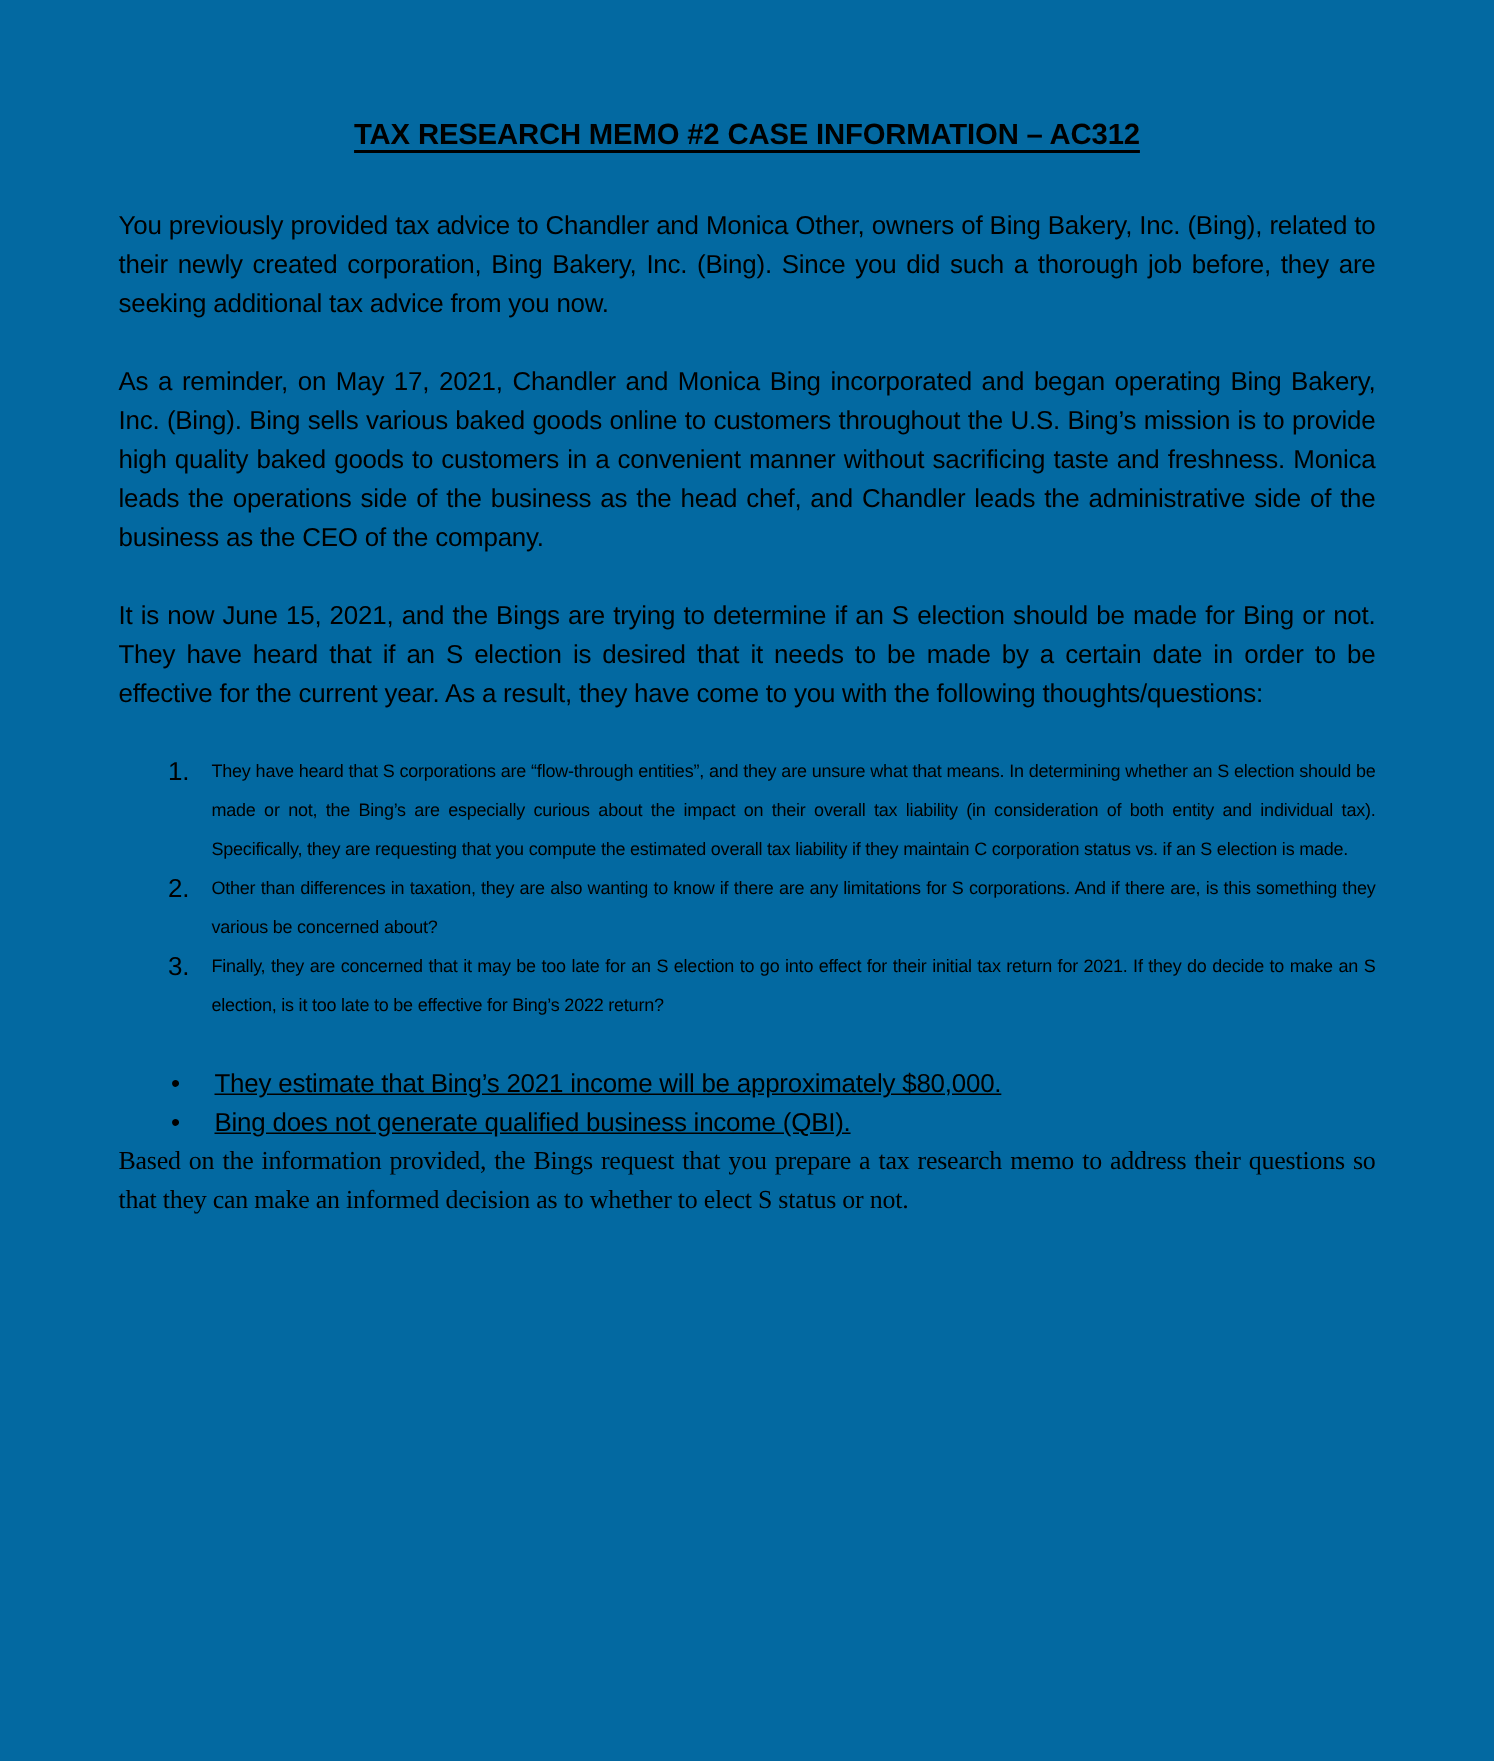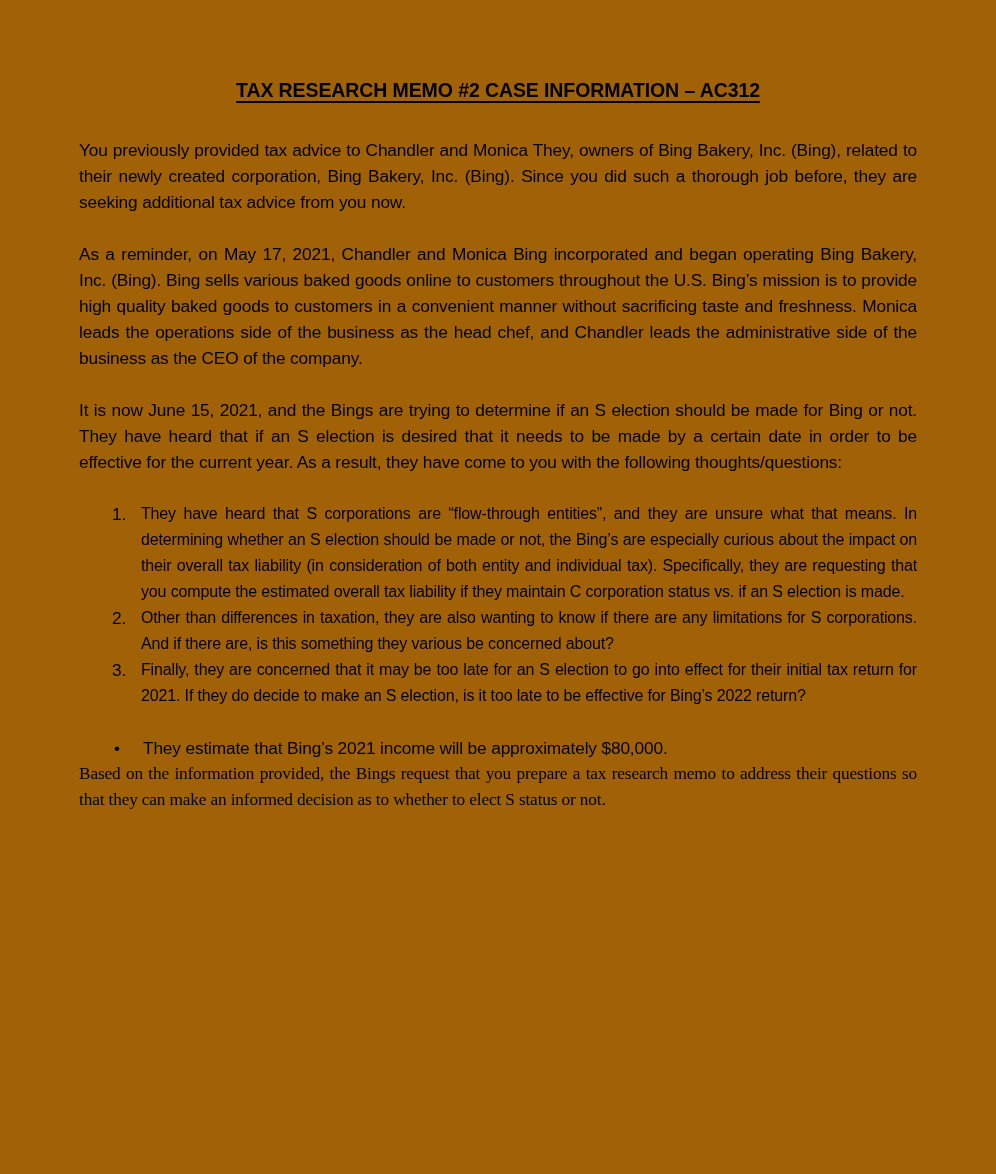--- a/index.html
+++ b/index.html
@@ -11,21 +11,21 @@
     width: 996px;
     height: 1174px;
     font-family: "Liberation Sans", sans-serif;
     color: #000000;
     -webkit-font-smoothing: antialiased;
   }
   .page {
     position: relative;
     width: 996px;
     height: 1174px;
-    background: #a16207;
+    background: #0369a1;
     box-sizing: border-box;
     padding: 0;
     overflow: hidden;
   }
   .content {
     position: absolute;
     left: 79px;
     top: 78px;
     width: 838px;
   }
@@ -56,21 +56,21 @@
   ol.q-list {
     margin: 26px 0 0 0;
     padding: 0;
     list-style: none;
     counter-reset: qitem;
   }
   ol.q-list > li {
     position: relative;
     counter-increment: qitem;
     padding-left: 62px;
-    font-size: 16px;
+    font-size: 12px;
     line-height: 26px;
     text-align: justify;
     text-justify: inter-word;
     letter-spacing: -0.15px;
     margin: 0;
   }
   ol.q-list > li::before {
     content: counter(qitem) ".";
     position: absolute;
     left: 33px;
@@ -87,20 +87,21 @@
   }
   ul.info-list > li {
     position: relative;
     padding-left: 64px;
     font-size: 17.3px;
     line-height: 26px;
     text-align: justify;
     text-justify: inter-word;
     letter-spacing: -0.15px;
     margin: 0;
+    text-decoration: underline;
   }
   ul.info-list > li::before {
     content: "\2022";
     position: absolute;
     left: 35px;
     top: 0;
     font-size: 17.3px;
     line-height: 26px;
   }
   .spacer-para {
@@ -112,35 +113,36 @@
   }
 </style>
 </head>
 <body>
 
 <div class="page">
   <div class="content">
 
     <h1 class="doc-title"><span class="title-text">TAX RESEARCH MEMO #2 CASE INFORMATION – AC312</span></h1>
 
-    <p class="para">You previously provided tax advice to Chandler and Monica They, owners of Bing Bakery, Inc. (Bing), related to their newly created corporation, Bing Bakery, Inc. (Bing).  Since you did such a thorough job before, they are seeking additional tax advice from you now.</p>
+    <p class="para">You previously provided tax advice to Chandler and Monica Other, owners of Bing Bakery, Inc. (Bing), related to their newly created corporation, Bing Bakery, Inc. (Bing).  Since you did such a thorough job before, they are seeking additional tax advice from you now.</p>
 
     <p class="para">As a reminder, on May 17, 2021, Chandler and Monica Bing incorporated and began operating Bing Bakery, Inc. (Bing).  Bing sells various baked goods online to customers throughout the U.S. Bing’s mission is to provide high quality baked goods to customers in a convenient manner without sacrificing taste and freshness.  Monica leads the operations side of the business as the head chef, and Chandler leads the administrative side of the business as the CEO of the company.</p>
 
     <p class="para tight">It is now June 15, 2021, and the Bings are trying to determine if an S election should be made for Bing or not.  They have heard that if an S election is desired that it needs to be made by a certain date in order to be effective for the current year.  As a result, they have come to you with the following thoughts/questions:</p>
 
     <ol class="q-list">
       <li>They have heard that S corporations are “flow-through entities”, and they are unsure what that means.  In determining whether an S election should be made or not, the Bing’s are especially curious about the impact on their overall tax liability (in consideration of both entity and individual tax).  Specifically, they are requesting that you compute the estimated overall tax liability if they maintain C corporation status vs. if an S election is made.</li>
       <li>Other than differences in taxation, they are also wanting to know if there are any limitations for S corporations.   And if there are, is this something they various be concerned about?</li>
       <li>Finally, they are concerned that it may be too late for an S election to go into effect for their initial tax return for 2021.  If they do decide to make an S election, is it too late to be effective for Bing’s 2022 return?</li>
     </ol>
 
     <div class="spacer-para"></div>
 
 
     <ul class="info-list">
       <li>They estimate that Bing’s 2021 income will be approximately $80,000.</li>
+      <li>Bing does not generate qualified business income (QBI).</li>
     </ul>
 
     <p class="para closing">Based on the information provided, the Bings request that you prepare a tax research memo to address their questions so that they can make an informed decision as to whether to elect S status or not.</p>
 
   </div>
 </div>
 
 </body></html>

